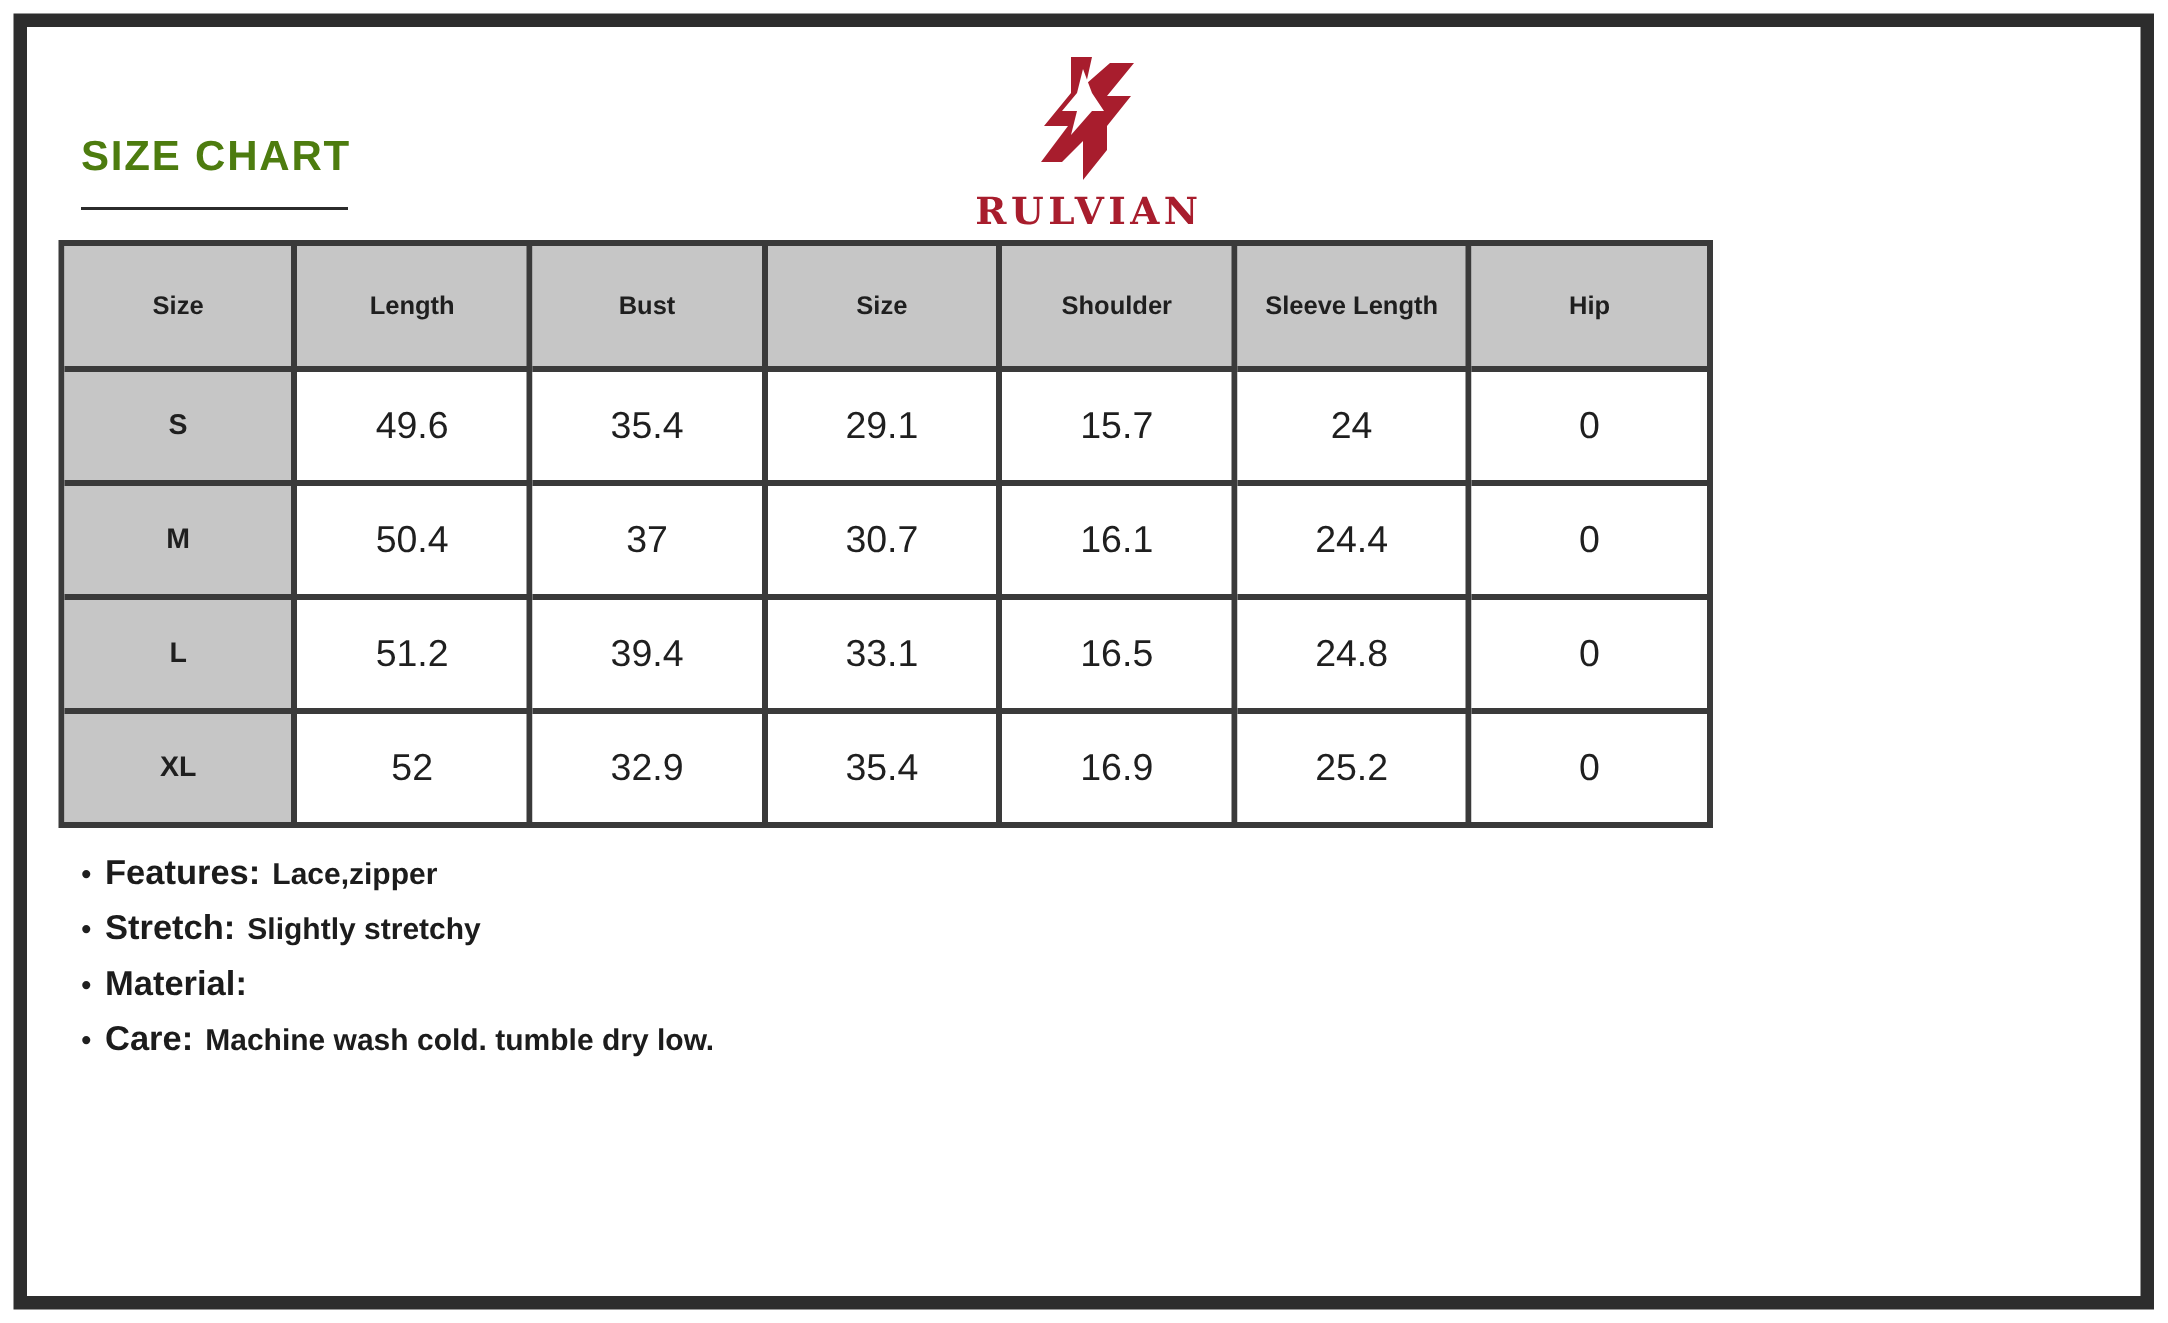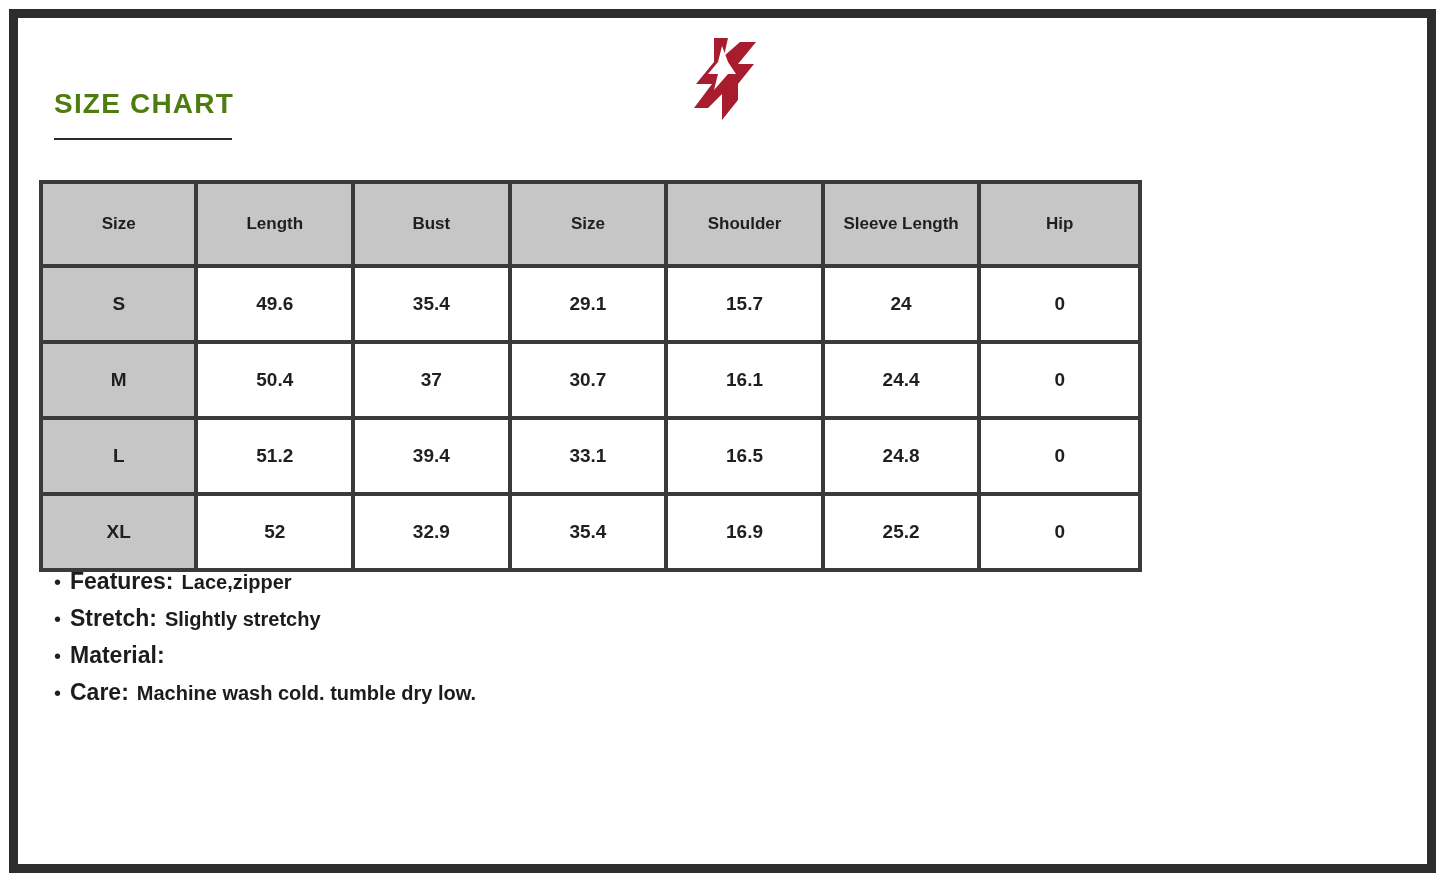--- a/index.html
+++ b/index.html
@@ -73,21 +73,21 @@
     margin-top: 18px;
     width: 178px;
     height: 2px;
     background: #2b2b2b;
   }
 
   
   .table-wrap {
     position: absolute;
     left: 39px;
-    top: 180px;
+    top: 160px;
     width: 1103px;
   }
   table.size-chart {
     border-collapse: separate;
     border-spacing: 0;
     width: 100%;
     table-layout: fixed;
     background: #ffffff;
     border: 4px solid #3a3a3a;
   }
@@ -107,22 +107,22 @@
     text-align: center;
   }
   thead th {
     background: #c6c6c6;
     height: 78px;
     font-size: 17px;
     font-weight: bold;
   }
   tbody td {
     height: 70px;
-    font-size: 19px;
-    font-weight: bold;
+    font-size: 25px;
+    font-weight: normal;
     background: #ffffff;
   }
   tbody td.size-cell {
     background: #c6c6c6;
     font-size: 19px;
     font-weight: bold;
   }
   col.col-size { width: 14.2%; }
 
   
@@ -162,20 +162,21 @@
 <div class="page">
   <div class="outer-border"></div>
 
   <div class="content">
 
     <div class="brand">
       <svg class="brand-logo" width="96" height="86" viewBox="0 0 96 86">
         <path d="M36 2 L50 2 L46 20 L62 6 L78 6 L60 28 L76 28 L60 48 L60 64 L44 84 L44 58 L30 72 L16 72 L34 48 L18 48 L36 26 Z" fill="#a81d2d"></path>
         <path d="M44 10 L40 26 L30 38 L40 38 L36 54 L50 38 L58 38 L50 26 Z" fill="#ffffff"></path>
       </svg>
+      <div class="brand-name">RULVIAN</div>
     </div>
 
     <div class="title-block">
       <div class="title">SIZE CHART</div>
       <div class="title-rule"></div>
     </div>
 
     <div class="table-wrap">
       <table class="size-chart">
         <colgroup>

